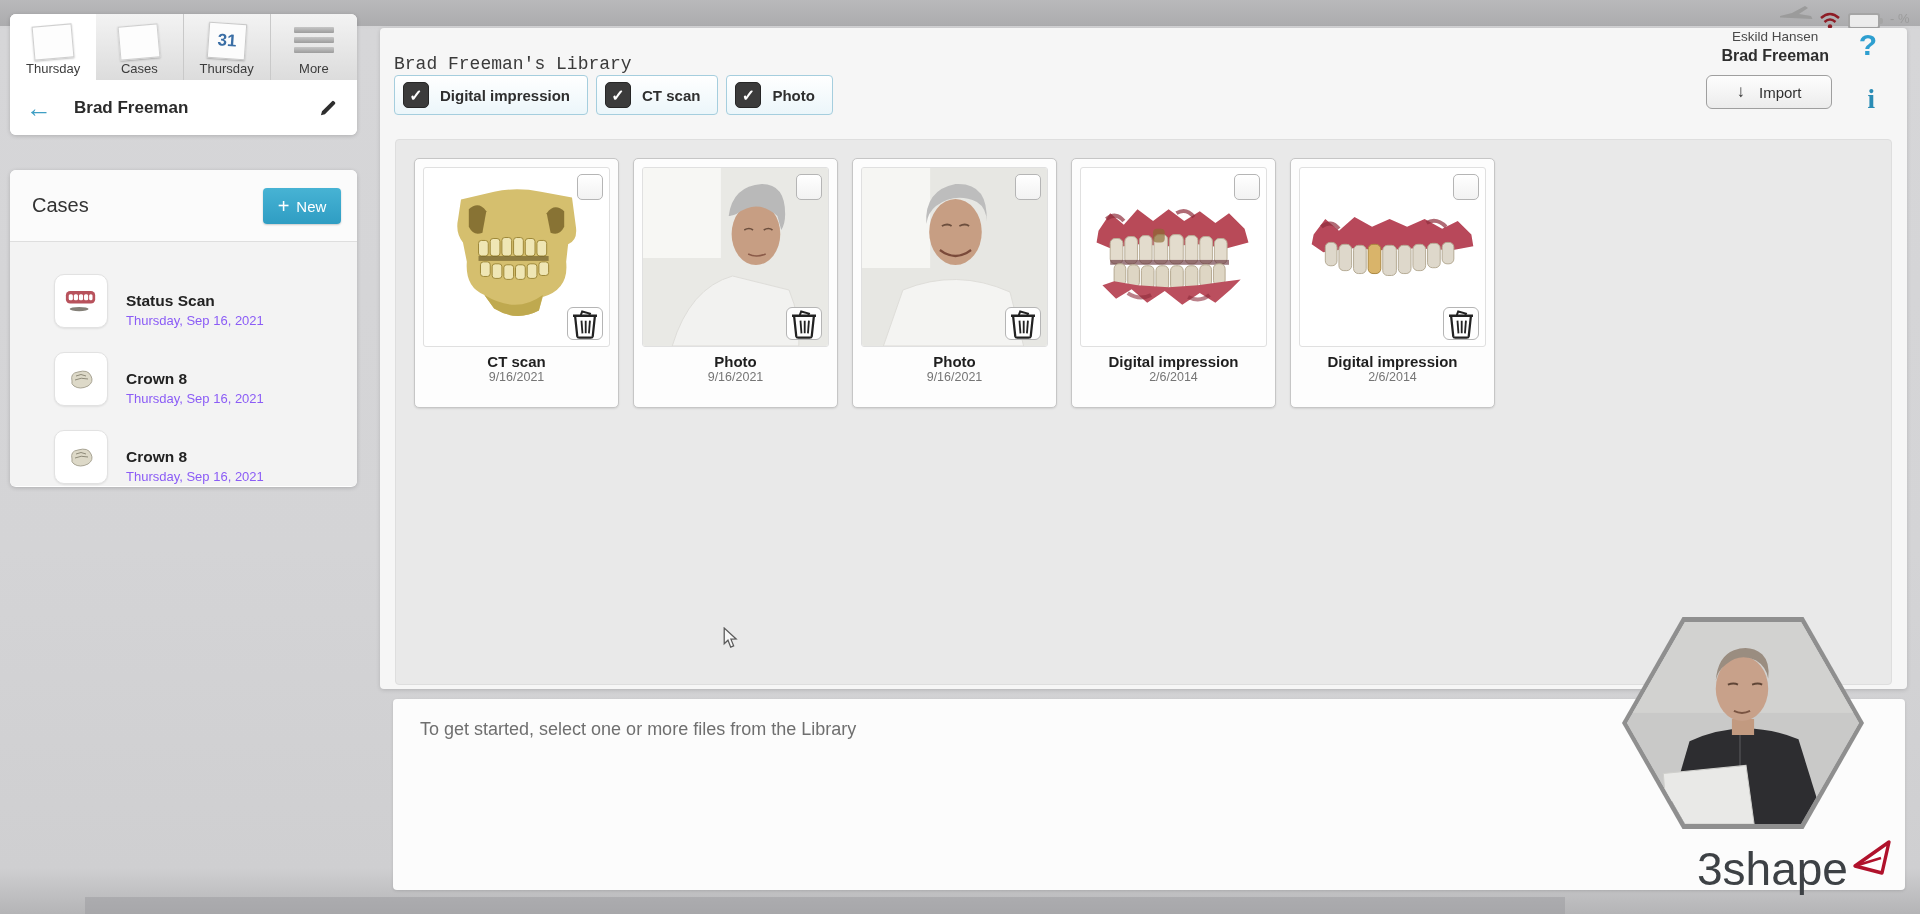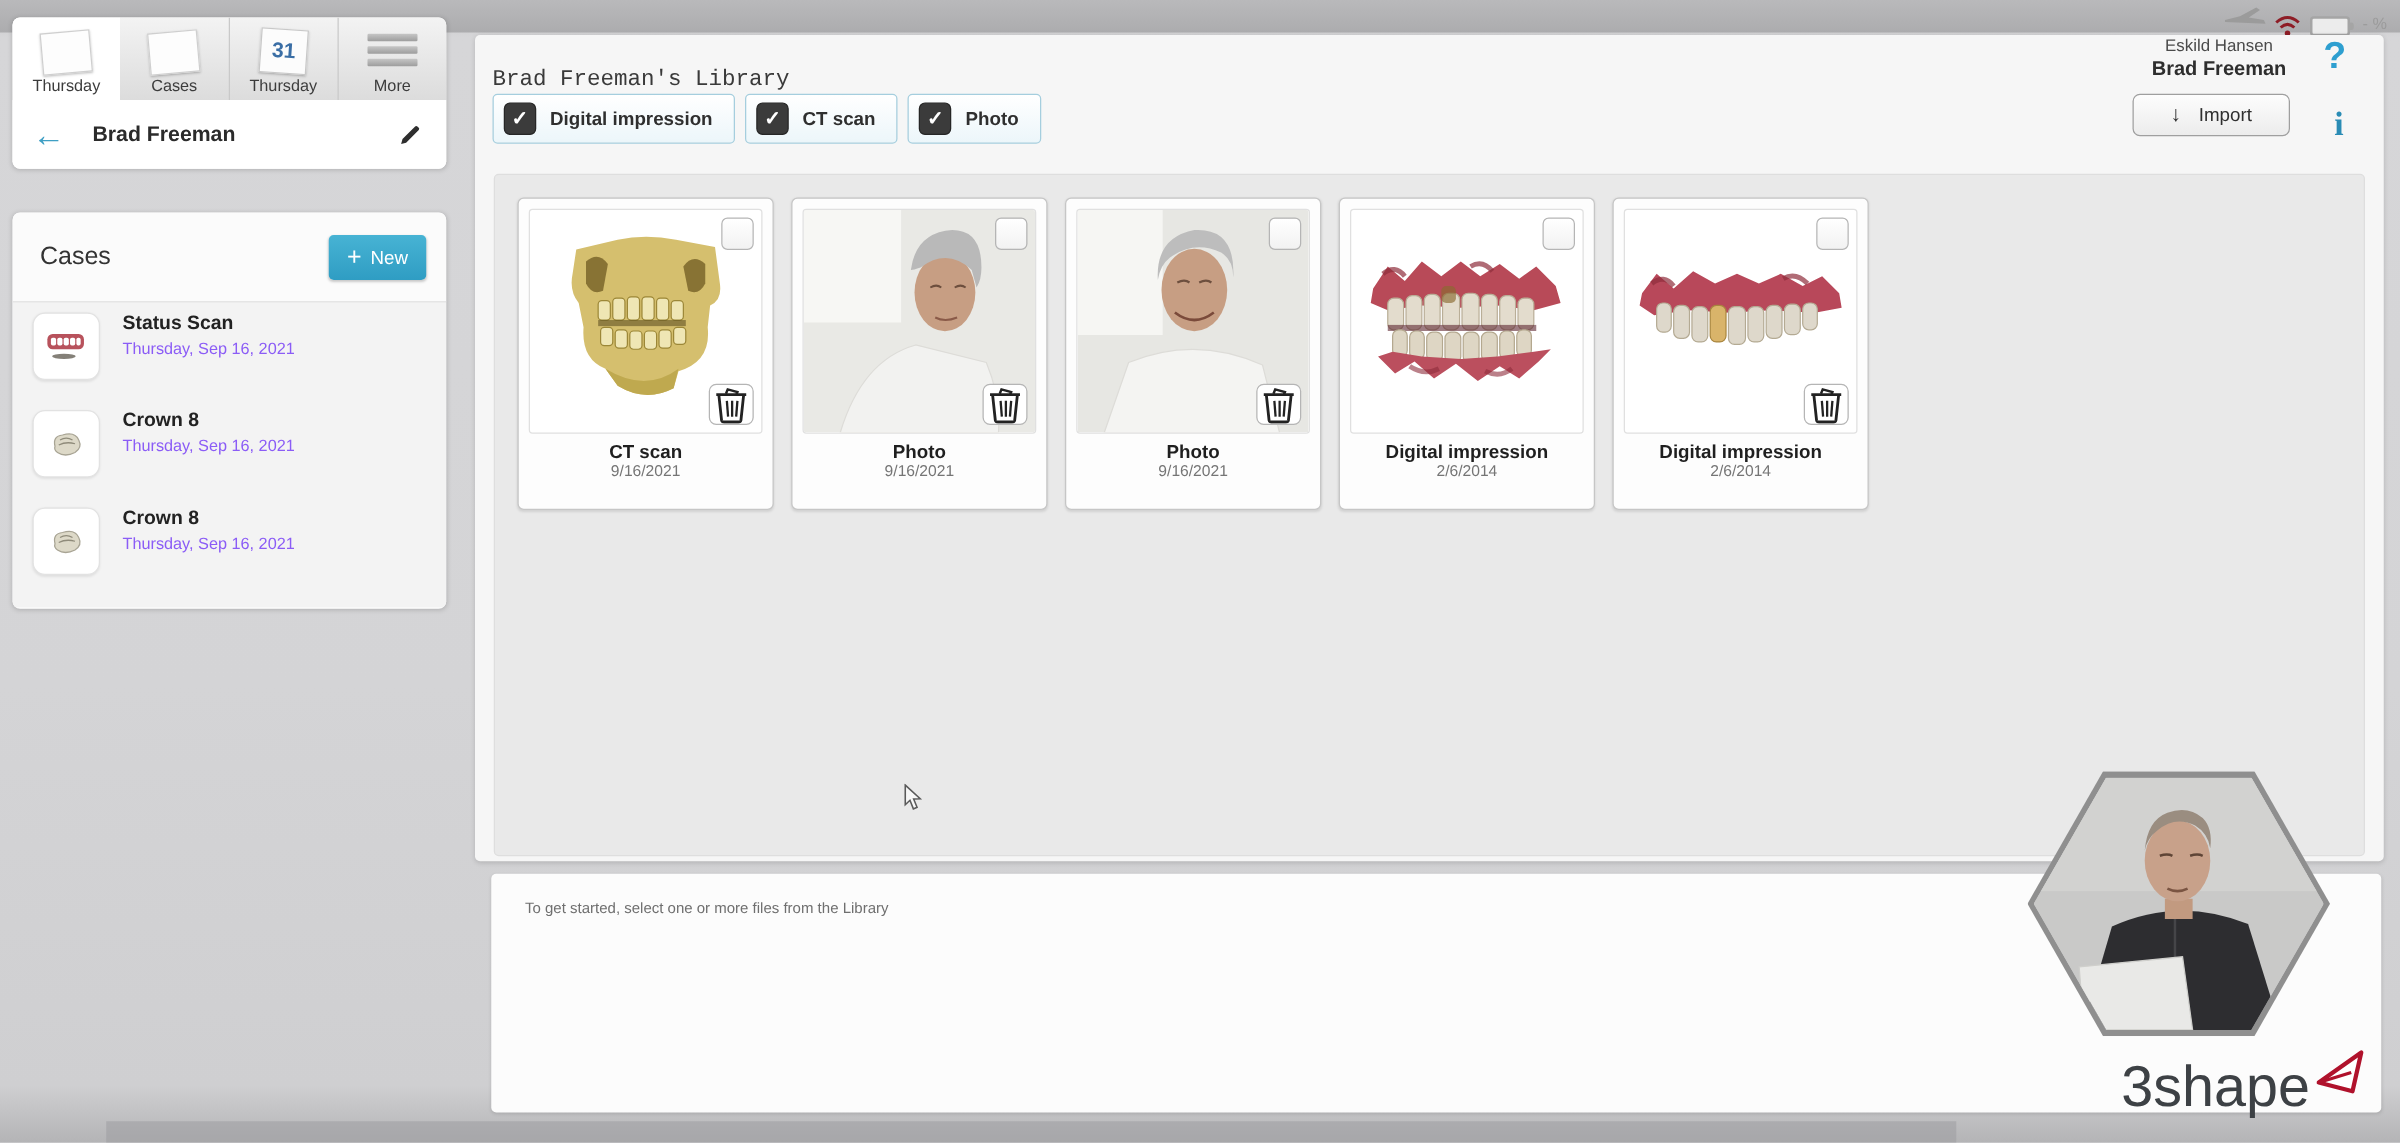--- a/index.html
+++ b/index.html
@@ -47,21 +47,21 @@
   
   .cases-panel { position:absolute; left:10px; top:170px; width:347px; height:317px;
     background:#fff; border-radius:6px; box-shadow:0 1px 4px rgba(0,0,0,.18); overflow:hidden; }
   .cases-header { height:72px; position:relative; border-bottom:1px solid #dedede; background:#fbfbfb; }
   .cases-title { position:absolute; left:22px; top:24px; font-size:20px; color:#333; }
   .new-btn { position:absolute; right:16px; top:18px; width:78px; height:36px; border-radius:4px;
     background:linear-gradient(#47b3d4,#2f9dc3); color:#fff; display:flex; align-items:center;
     justify-content:center; gap:7px; font-size:15px; cursor:pointer; box-shadow:0 1px 2px rgba(0,0,0,.2); }
   .new-btn .plus { font-size:20px; font-weight:400; line-height:1; }
   .cases-list { background:#f3f3f3; height:244px; padding-top:8px; }
-  .case-item { height:78px; display:flex; align-items:flex-start; padding:0 16px; gap:18px; cursor:pointer; }
+  .case-item { height:78px; display:flex; align-items:flex-end; padding:0 16px; gap:18px; cursor:pointer;margin-left:28px; }
   .case-tile { width:54px; height:54px; background:#fff; border:1px solid #e2e2e2; border-radius:10px;
     display:flex; align-items:center; justify-content:center; box-shadow:0 1px 2px rgba(0,0,0,.08); }
   .case-text .case-title { font-size:15.5px; font-weight:700; color:#222; }
   .case-text .case-date { font-size:13px; color:#8b5cf6; margin-top:3px; }
 
   
   .main-panel { position:absolute; left:380px; top:28px; width:1527px; height:661px;
     background:#f6f6f6; border-radius:4px; box-shadow:0 1px 4px rgba(0,0,0,.15); }
   .lib-title { position:absolute; left:14px; top:26px; font-size:18px; color:#3a3a3a;font-family:Liberation Mono, monospace; }
   .filters { position:absolute; left:14px; top:47px; display:flex; gap:8px; }
@@ -97,21 +97,21 @@
     background:linear-gradient(#fff,#f2f2f2); border:1px solid #b5b5b5; border-radius:5px; cursor:pointer; }
   .trash-btn { position:absolute; bottom:6px; right:6px; width:36px; height:33px;
     background:#fff; border:1px solid #b5b5b5; border-radius:6px;
     display:flex; align-items:center; justify-content:center; cursor:pointer; }
   .card-label { text-align:center; font-size:15px; font-weight:700; color:#1f1f1f; margin-top:6px; }
   .card-date { text-align:center; font-size:12.5px; color:#757575; margin-top:0; }
 
   
   .bottom-panel { position:absolute; left:393px; top:699px; width:1512px; height:191px;
     background:#fcfcfc; border-radius:4px; box-shadow:0 1px 3px rgba(0,0,0,.12); }
-  .hint-text { position:absolute; left:27px; top:20px; font-size:12px; color:#6f6f6f; }
+  .hint-text { position:absolute; left:27px; top:20px; font-size:18px; color:#6f6f6f; }
   .captions { position:absolute; left:327px; top:74px; display:flex; flex-direction:column; gap:3px; }
   .caption-line { display:block; width:482px; overflow:hidden; white-space:nowrap;
     background:#7c7c7c; color:#fff; font-size:38px; font-weight:300;
     padding:2px 6px 6px 10px; line-height:1.1; }
 
   
   .hexagon { position:absolute; left:1622px; top:617px; width:242px; height:212px;
     clip-path:polygon(0% 50%,25% 0%,75% 0%,100% 50%,75% 100%,25% 100%);
     background:#8f8f8f; cursor:pointer; }
   .hexagon-inner { position:absolute; left:5px; top:5px; right:5px; bottom:5px;

